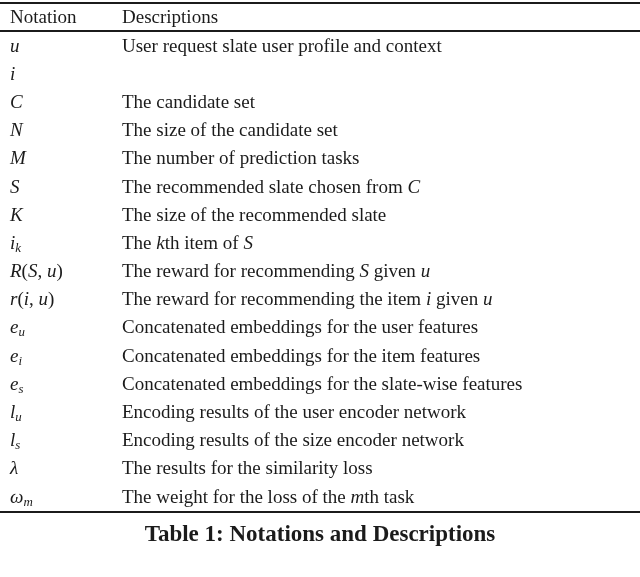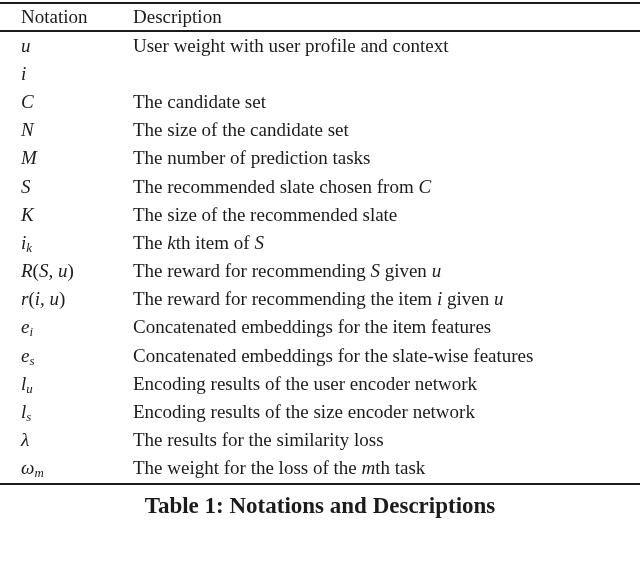--- a/index.html
+++ b/index.html
@@ -15,21 +15,21 @@
   }
   .tbl { margin-top: 2px; width: 640px; }
   .rule { width: 640px; background: #1b1b1b; }
   .rule-top { height: 2px; }
   .rule-mid { height: 1.5px; }
   .rule-bottom { height: 2px; }
   .row {
     display: flex;
     align-items: center;
     height: 28.2px;
-    padding-left: 21px;
+    padding-left: 10px;
     box-sizing: border-box;
     font-size: 19px;
     white-space: nowrap;
   }
   .row.header { height: 26px; font-size: 19px; }
   .cell.notation { flex: 0 0 112px; width: 112px; }
   .cell.desc { flex: 1 1 auto; }
   .it { font-style: italic; }
   sub { font-size: 0.68em; line-height: 0; vertical-align: -0.22em; }
   .caption {
@@ -42,27 +42,27 @@
   }
 </style>
 </head>
 <body>
 
 <div class="page">
   <div class="tbl">
     <div class="rule rule-top"></div>
     <div class="row header">
       <div class="cell notation">Notation</div>
-      <div class="cell desc">Description</div>
+      <div class="cell desc">Descriptions</div>
     </div>
     <div class="rule rule-mid"></div>
     <div>
         <div class="row">
           <div class="cell notation"><span class="it">u</span></div>
-          <div class="cell desc">User weight with user profile and context</div>
+          <div class="cell desc">User request slate user profile and context</div>
         </div>
         <div class="row">
           <div class="cell notation"><span class="it">i</span></div>
         </div>
         <div class="row">
           <div class="cell notation"><span class="it">C</span></div>
           <div class="cell desc">The candidate set</div>
         </div>
         <div class="row">
           <div class="cell notation"><span class="it">N</span></div>
@@ -86,20 +86,24 @@
         </div>
         <div class="row">
           <div class="cell notation"><span class="it">R</span>(<span class="it">S</span>, <span class="it">u</span>)</div>
           <div class="cell desc">The reward for recommending <span class="it">S</span> given <span class="it">u</span></div>
         </div>
         <div class="row">
           <div class="cell notation"><span class="it">r</span>(<span class="it">i</span>, <span class="it">u</span>)</div>
           <div class="cell desc">The reward for recommending the item <span class="it">i</span> given <span class="it">u</span></div>
         </div>
         <div class="row">
+          <div class="cell notation"><span class="it">e</span><sub class="it">u</sub></div>
+          <div class="cell desc">Concatenated embeddings for the user features</div>
+        </div>
+        <div class="row">
           <div class="cell notation"><span class="it">e</span><sub class="it">i</sub></div>
           <div class="cell desc">Concatenated embeddings for the item features</div>
         </div>
         <div class="row">
           <div class="cell notation"><span class="it">e</span><sub class="it">s</sub></div>
           <div class="cell desc">Concatenated embeddings for the slate-wise features</div>
         </div>
         <div class="row">
           <div class="cell notation"><span class="it">l</span><sub class="it">u</sub></div>
           <div class="cell desc">Encoding results of the user encoder network</div>

